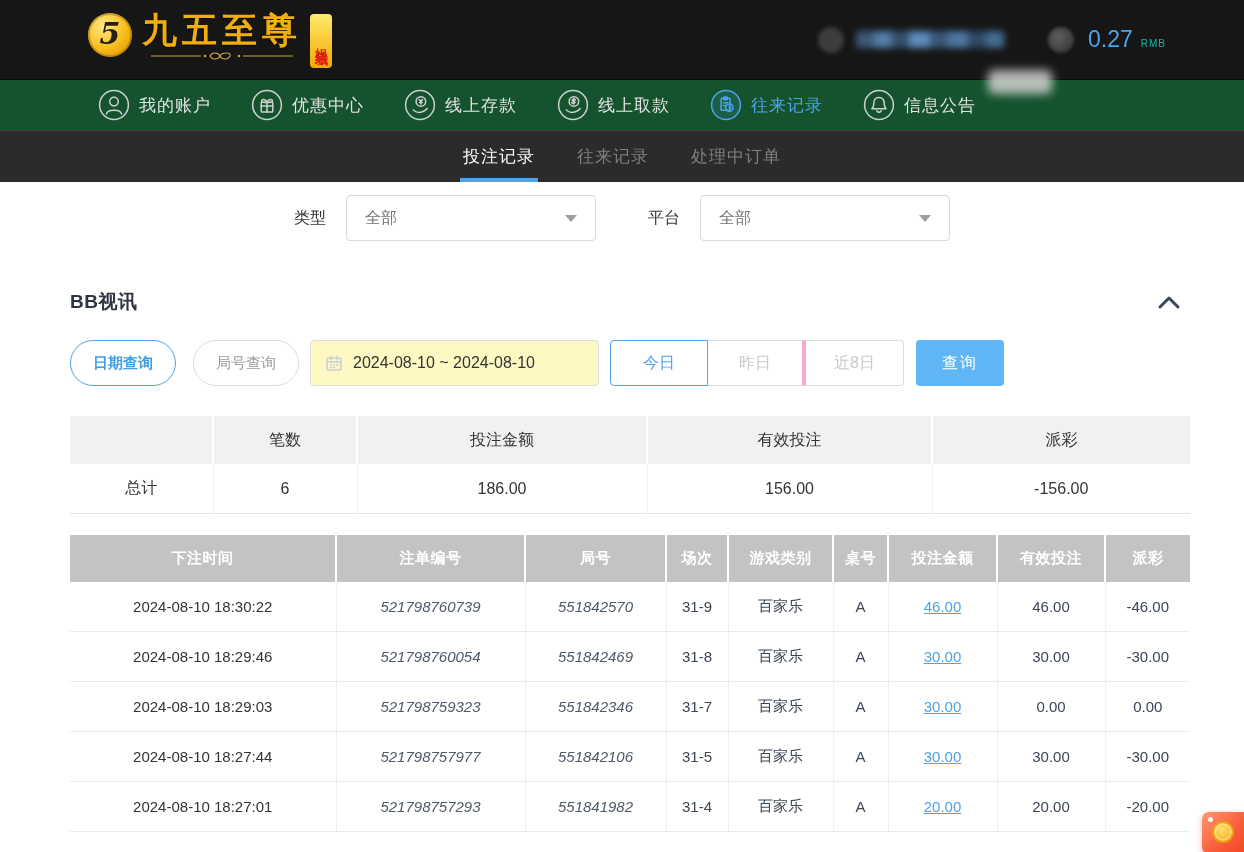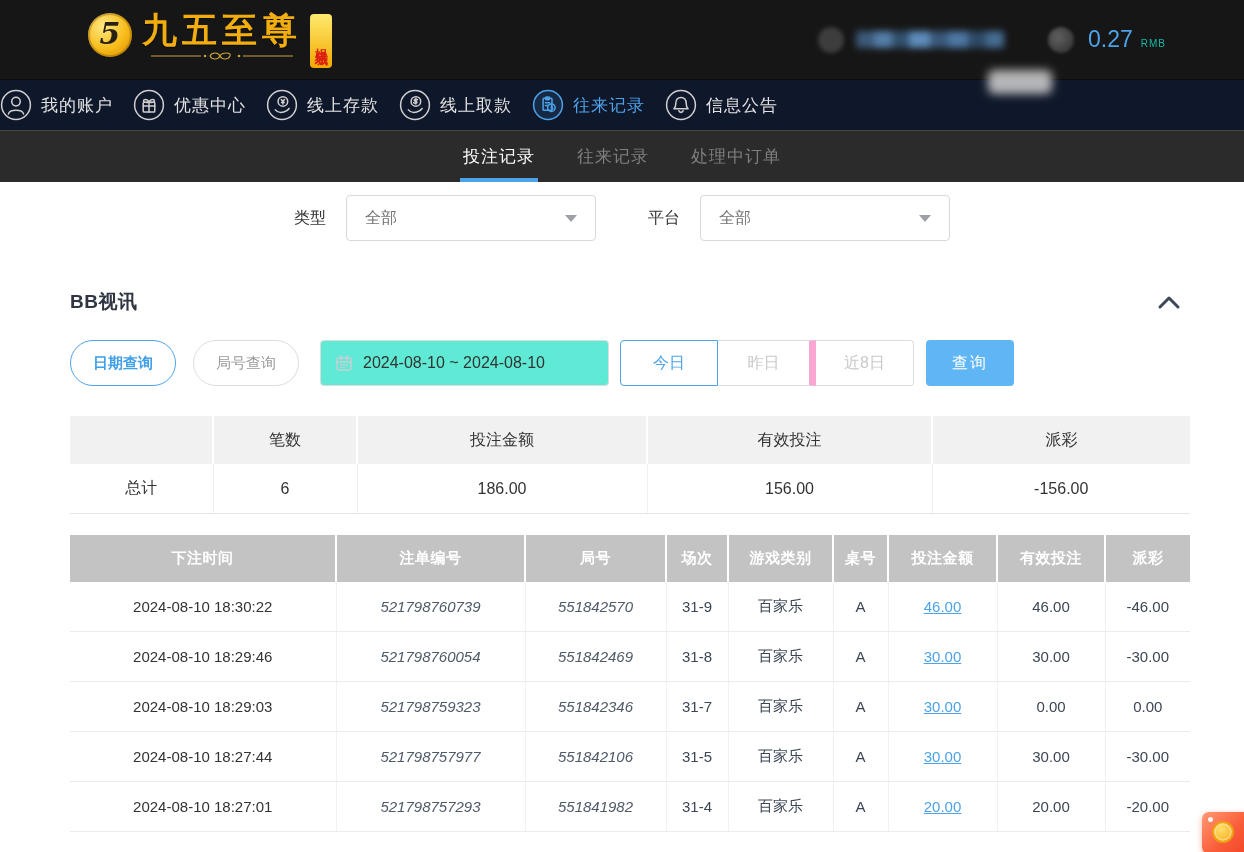--- a/index.html
+++ b/index.html
@@ -51,22 +51,22 @@
   .balance{display:flex;align-items:baseline;gap:8px;}
   .wallet-blur{
     width:26px;height:26px;border-radius:50%;align-self:center;
     background:radial-gradient(circle at 40% 40%,#5f5f5f,#2b2b2b);filter:blur(1.5px);
     margin-right:6px;
   }
   .balance-amount{color:#4da3ea;font-size:23px;font-weight:500;}
   .balance-currency{color:#14b8a6;font-size:10px;letter-spacing:1px;}
   
   .main-nav{
-    height:50px;background:#0f172a;display:flex;align-items:center;
-    gap:20px;box-sizing:border-box;
+    height:50px;background:#14532d;display:flex;align-items:center;
+    padding-left:98px;gap:40px;box-sizing:border-box;
   }
   .nav-item{display:flex;align-items:center;gap:9px;color:#e3e3e3;cursor:pointer;}
   .nav-item .nav-icon{display:flex;color:#cfcfcf;}
   .nav-item span.lbl{font-size:17px;letter-spacing:1px;white-space:nowrap;}
   .nav-item.active{color:#4da3ea;}
   .nav-item.active .nav-icon{color:#4da3ea;}
   .nav-item.active .icon-circle{fill:rgba(77,163,234,.14);}
   .blur-patch{
     position:absolute;left:988px;top:70px;width:64px;height:24px;border-radius:6px;
     background:#d2d2d2;opacity:.85;filter:blur(5px);z-index:6;
@@ -108,32 +108,32 @@
   .collapse-btn{display:flex;cursor:pointer;}
   
   .query-row{margin:25px 70px 0 70px;display:flex;align-items:center;height:46px;}
   .pill{
     height:46px;border-radius:23px;display:flex;align-items:center;justify-content:center;
     font-size:15px;box-sizing:border-box;cursor:pointer;background:#fff;
   }
   .pill.date-q{width:106px;border:1px solid #4da3ea;color:#3f9fe8;font-weight:bold;}
   .pill.round-q{width:106px;border:1px solid #dcdcdc;color:#999;margin-left:17px;}
   .date-input{
-    margin-left:21px;width:289px;height:46px;border:1px solid #dcdcdc;border-radius:4px;
+    margin-left:11px;width:289px;height:46px;border:1px solid #dcdcdc;border-radius:4px;
     display:flex;align-items:center;box-sizing:border-box;padding:0 14px;gap:10px;
-    cursor:pointer;background:#5eead4;
+    cursor:pointer;background:#fef9c3;
   }
   .date-input .date-text{font-size:16px;color:#333;white-space:nowrap;}
   .segmented{margin-left:11px;display:flex;height:46px;}
   .seg-btn{
     width:98px;height:46px;display:flex;align-items:center;justify-content:center;
     font-size:16px;box-sizing:border-box;cursor:pointer;background:#fff;
   }
   .seg-btn.active{border:1px solid #4da3ea;color:#4da3ea;border-radius:4px 0 0 4px;}
-  .seg-btn.mid{border-top:1px solid #dcdcdc;border-bottom:1px solid #dcdcdc;border-right:7px solid #f9a8d4;color:#c9c9c9;}
+  .seg-btn.mid{border-top:1px solid #dcdcdc;border-bottom:1px solid #dcdcdc;border-right:4px solid #f9a8d4;color:#c9c9c9;}
   .seg-btn.last{border-top:1px solid #dcdcdc;border-bottom:1px solid #dcdcdc;border-right:1px solid #dcdcdc;color:#c9c9c9;border-radius:0 4px 4px 0;}
   .search-btn{
     margin-left:12px;width:88px;height:46px;border:none;border-radius:4px;
     background:#60b6f4;color:#fff;font-size:16px;cursor:pointer;letter-spacing:2px;
     font-family:inherit;
   }
   
   .summary-table{margin:30px 70px 0 70px;width:1120px;border-collapse:collapse;table-layout:fixed;}
   .summary-table th{
     background:#f1f1f1;height:46px;font-size:16px;color:#333;font-weight:normal;

